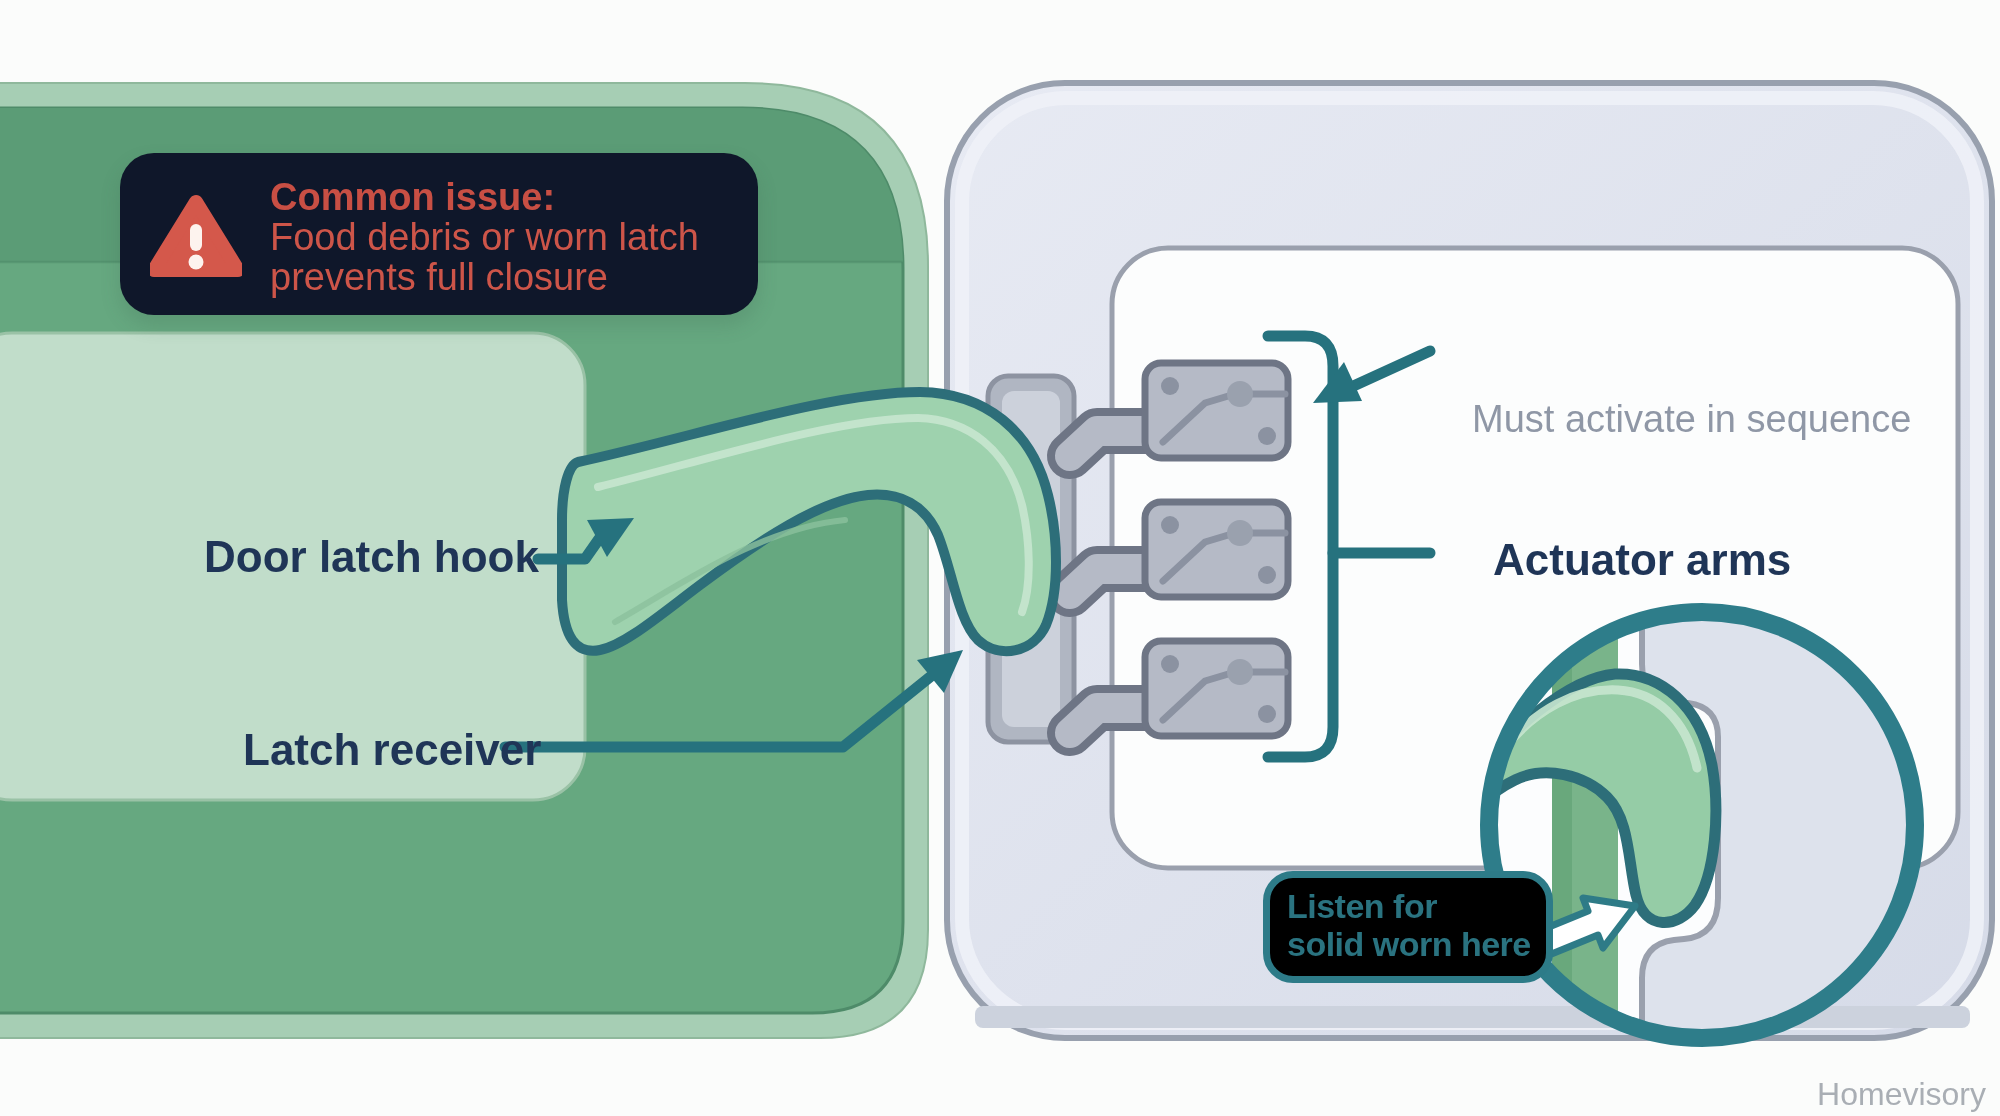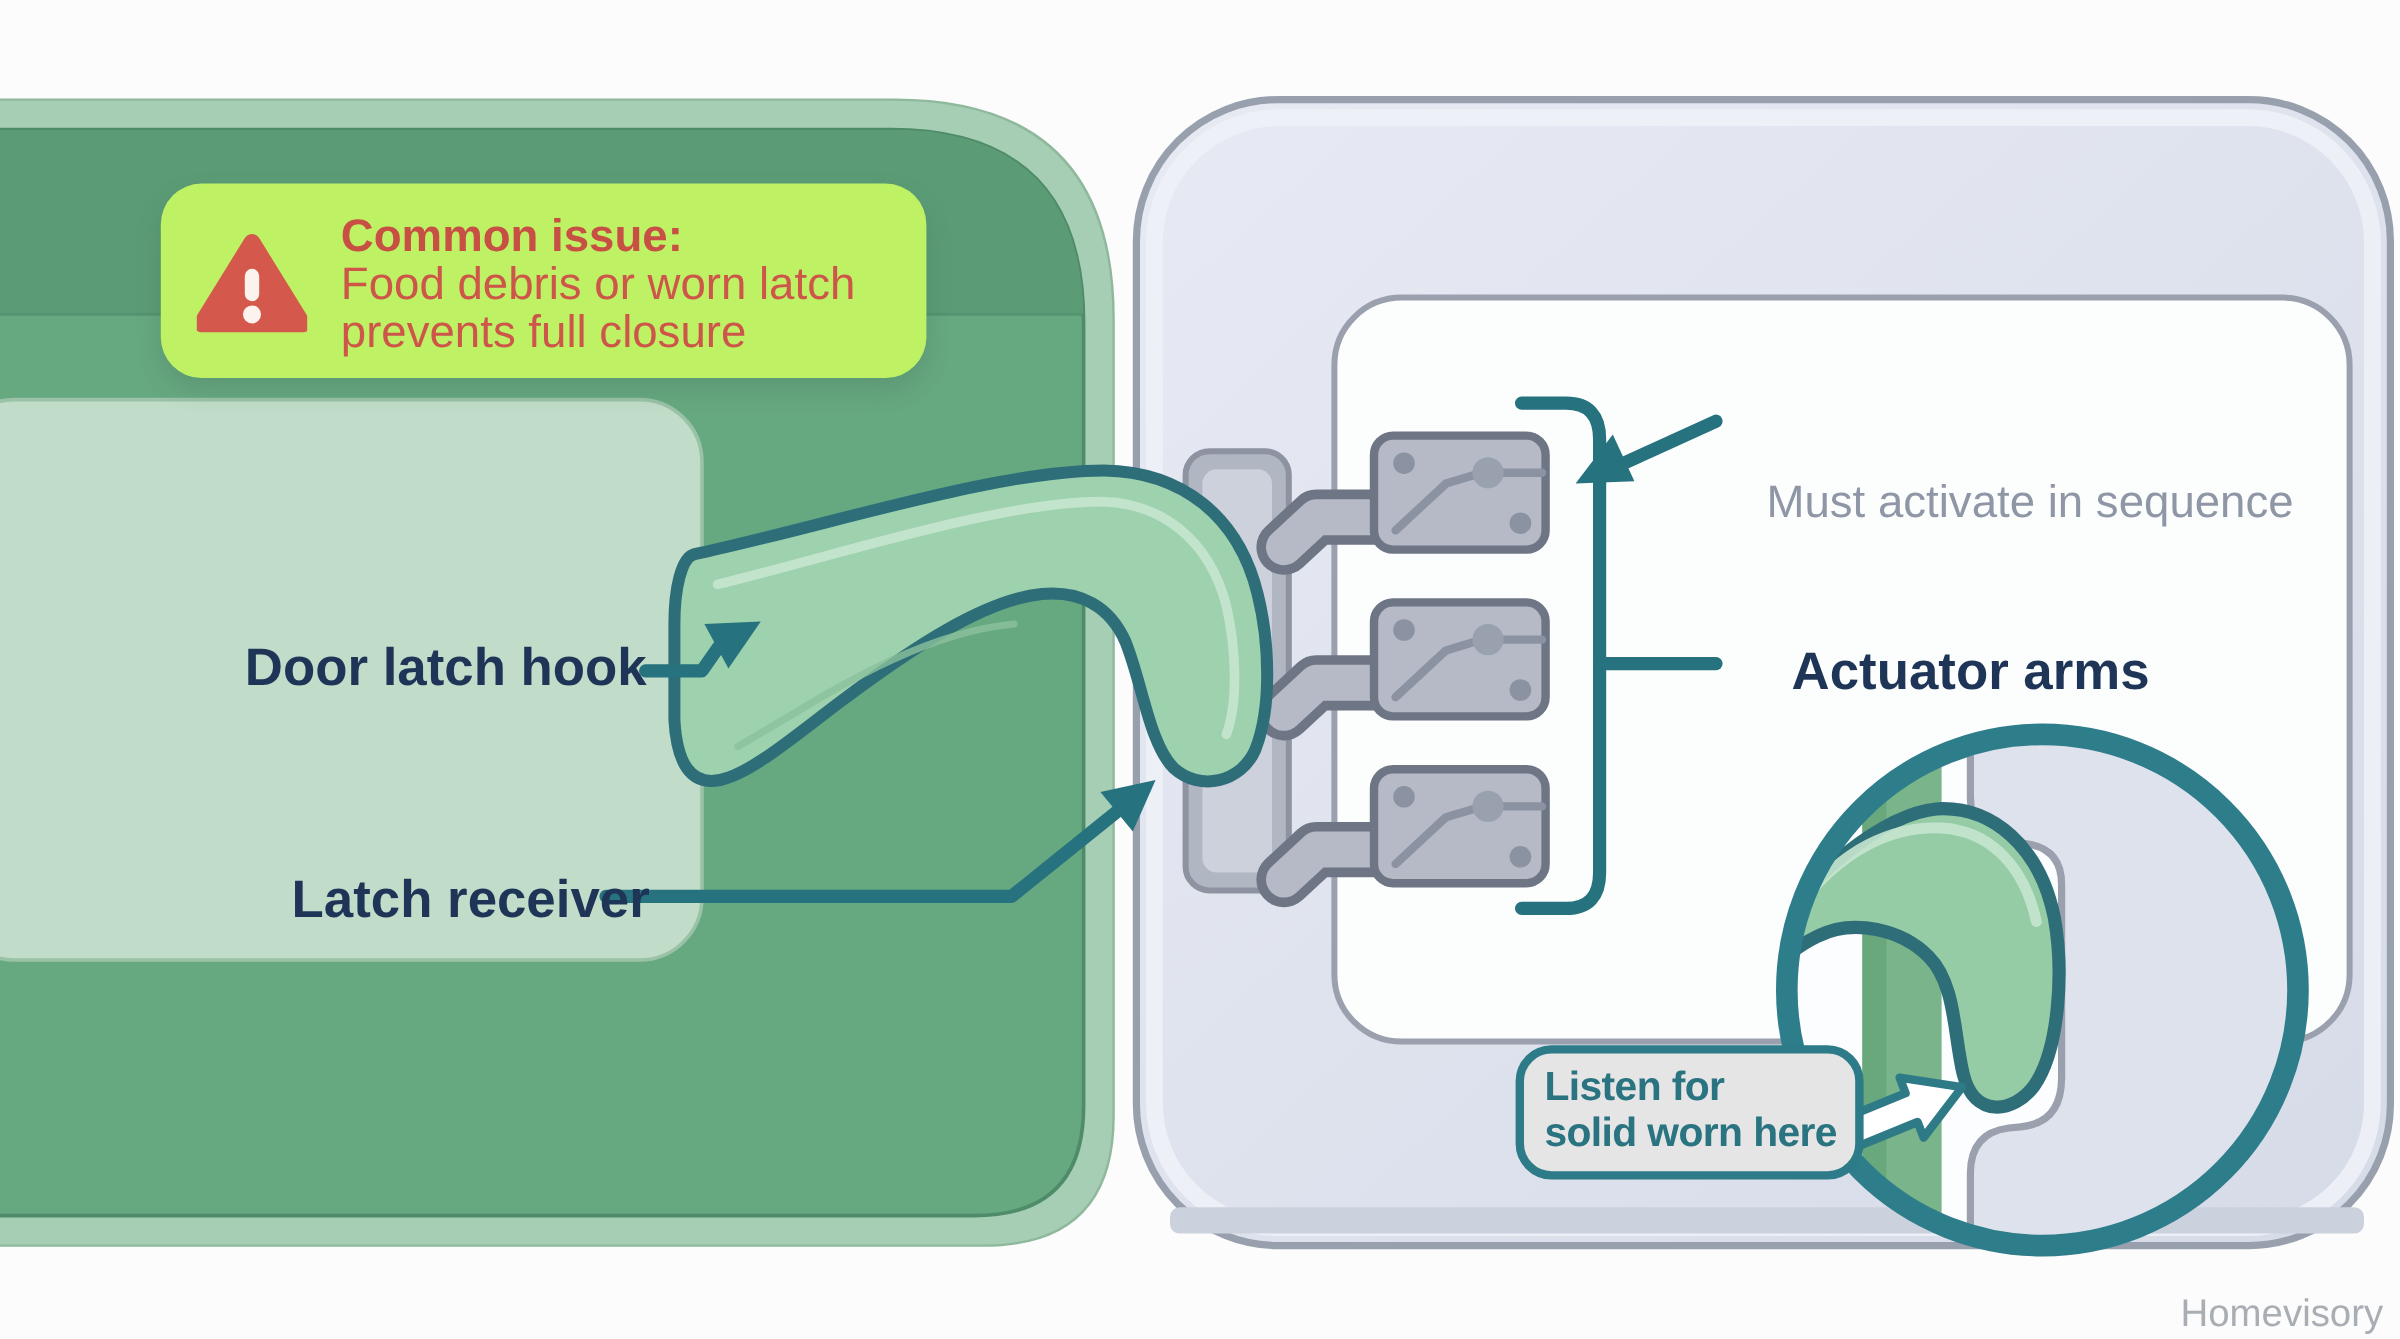--- a/index.html
+++ b/index.html
@@ -5,31 +5,31 @@
   html,body{margin:0;padding:0;background:#ffffff;}
   .canvas{
     position:relative;width:2000px;height:1116px;overflow:hidden;
     background:#fbfcfb;
     font-family:"Liberation Sans", sans-serif;
   }
   .scene{position:absolute;left:0;top:0;}
   .lbl{position:absolute;color:#1f3557;font-weight:700;font-size:44px;line-height:50px;white-space:nowrap;}
   .sub{position:absolute;color:#8f97a6;font-weight:400;font-size:38px;line-height:44px;white-space:nowrap;margin-left:25px;}
   .warning-box{
-    position:absolute;left:134px;top:153px;width:638px;height:162px;
-    background:#bef264;border-radius:34px;
+    position:absolute;left:120px;top:153px;width:638px;height:162px;
+    background:#0f172a;border-radius:34px;
     box-shadow:0 10px 20px rgba(55,90,70,.20);
   }
   .warning-text{position:absolute;left:150px;top:24px;font-size:38px;line-height:40px;color:#cd5549;}
   .warning-text .t{font-weight:700;color:#c84f44;display:block;}
   .warning-text span{display:block;}
   .warn-icon{position:absolute;left:30px;top:40px;}
   .callout-box{
     position:absolute;left:1263px;top:871px;width:290px;height:112px;box-sizing:border-box;
-    background:#e5e5e5;border:7px solid #2d7b88;border-radius:30px;
+    background:#000000;border:7px solid #2d7b88;border-radius:30px;
   }
   .callout-text{position:absolute;left:17px;top:9px;font-size:34px;line-height:38px;font-weight:700;color:#2a7380;letter-spacing:-0.5px;white-space:nowrap;}
   .callout-text span{display:block;}
   .watermark{position:absolute;right:14px;top:1076px;font-size:32px;color:#a9aeb4;}
 </style>
 </head>
 <body>
 
 <div class="canvas">
 

